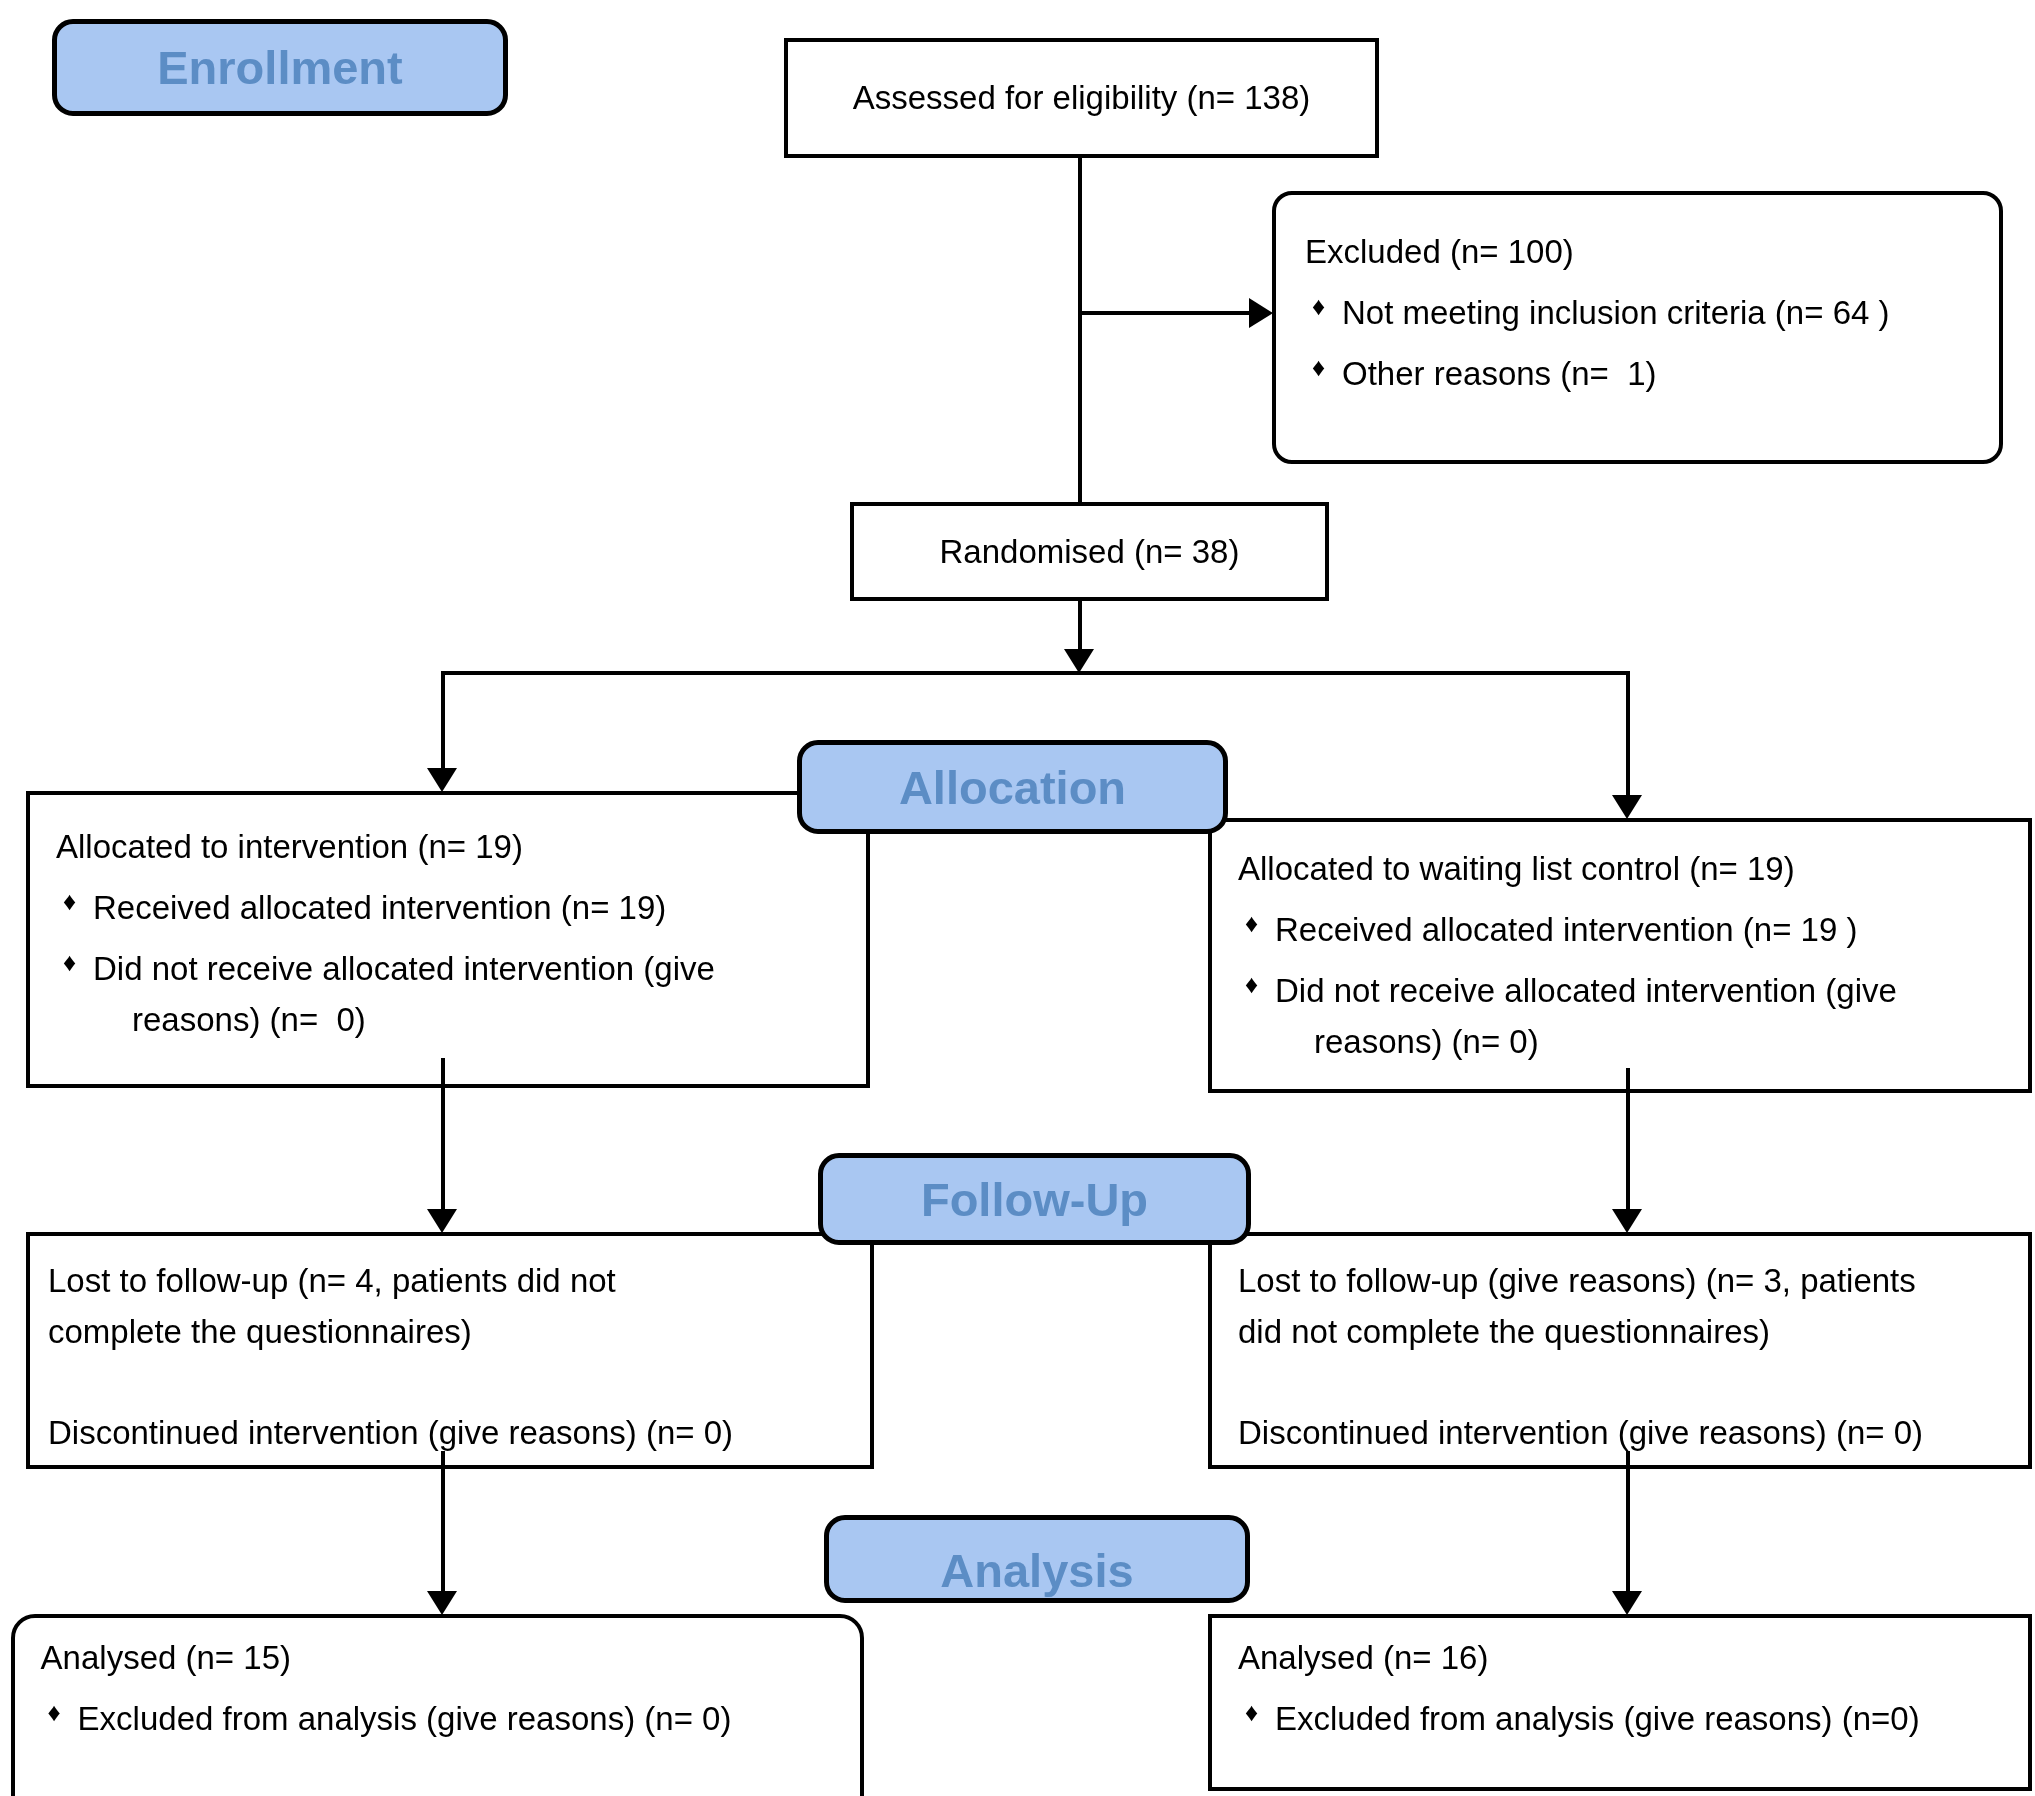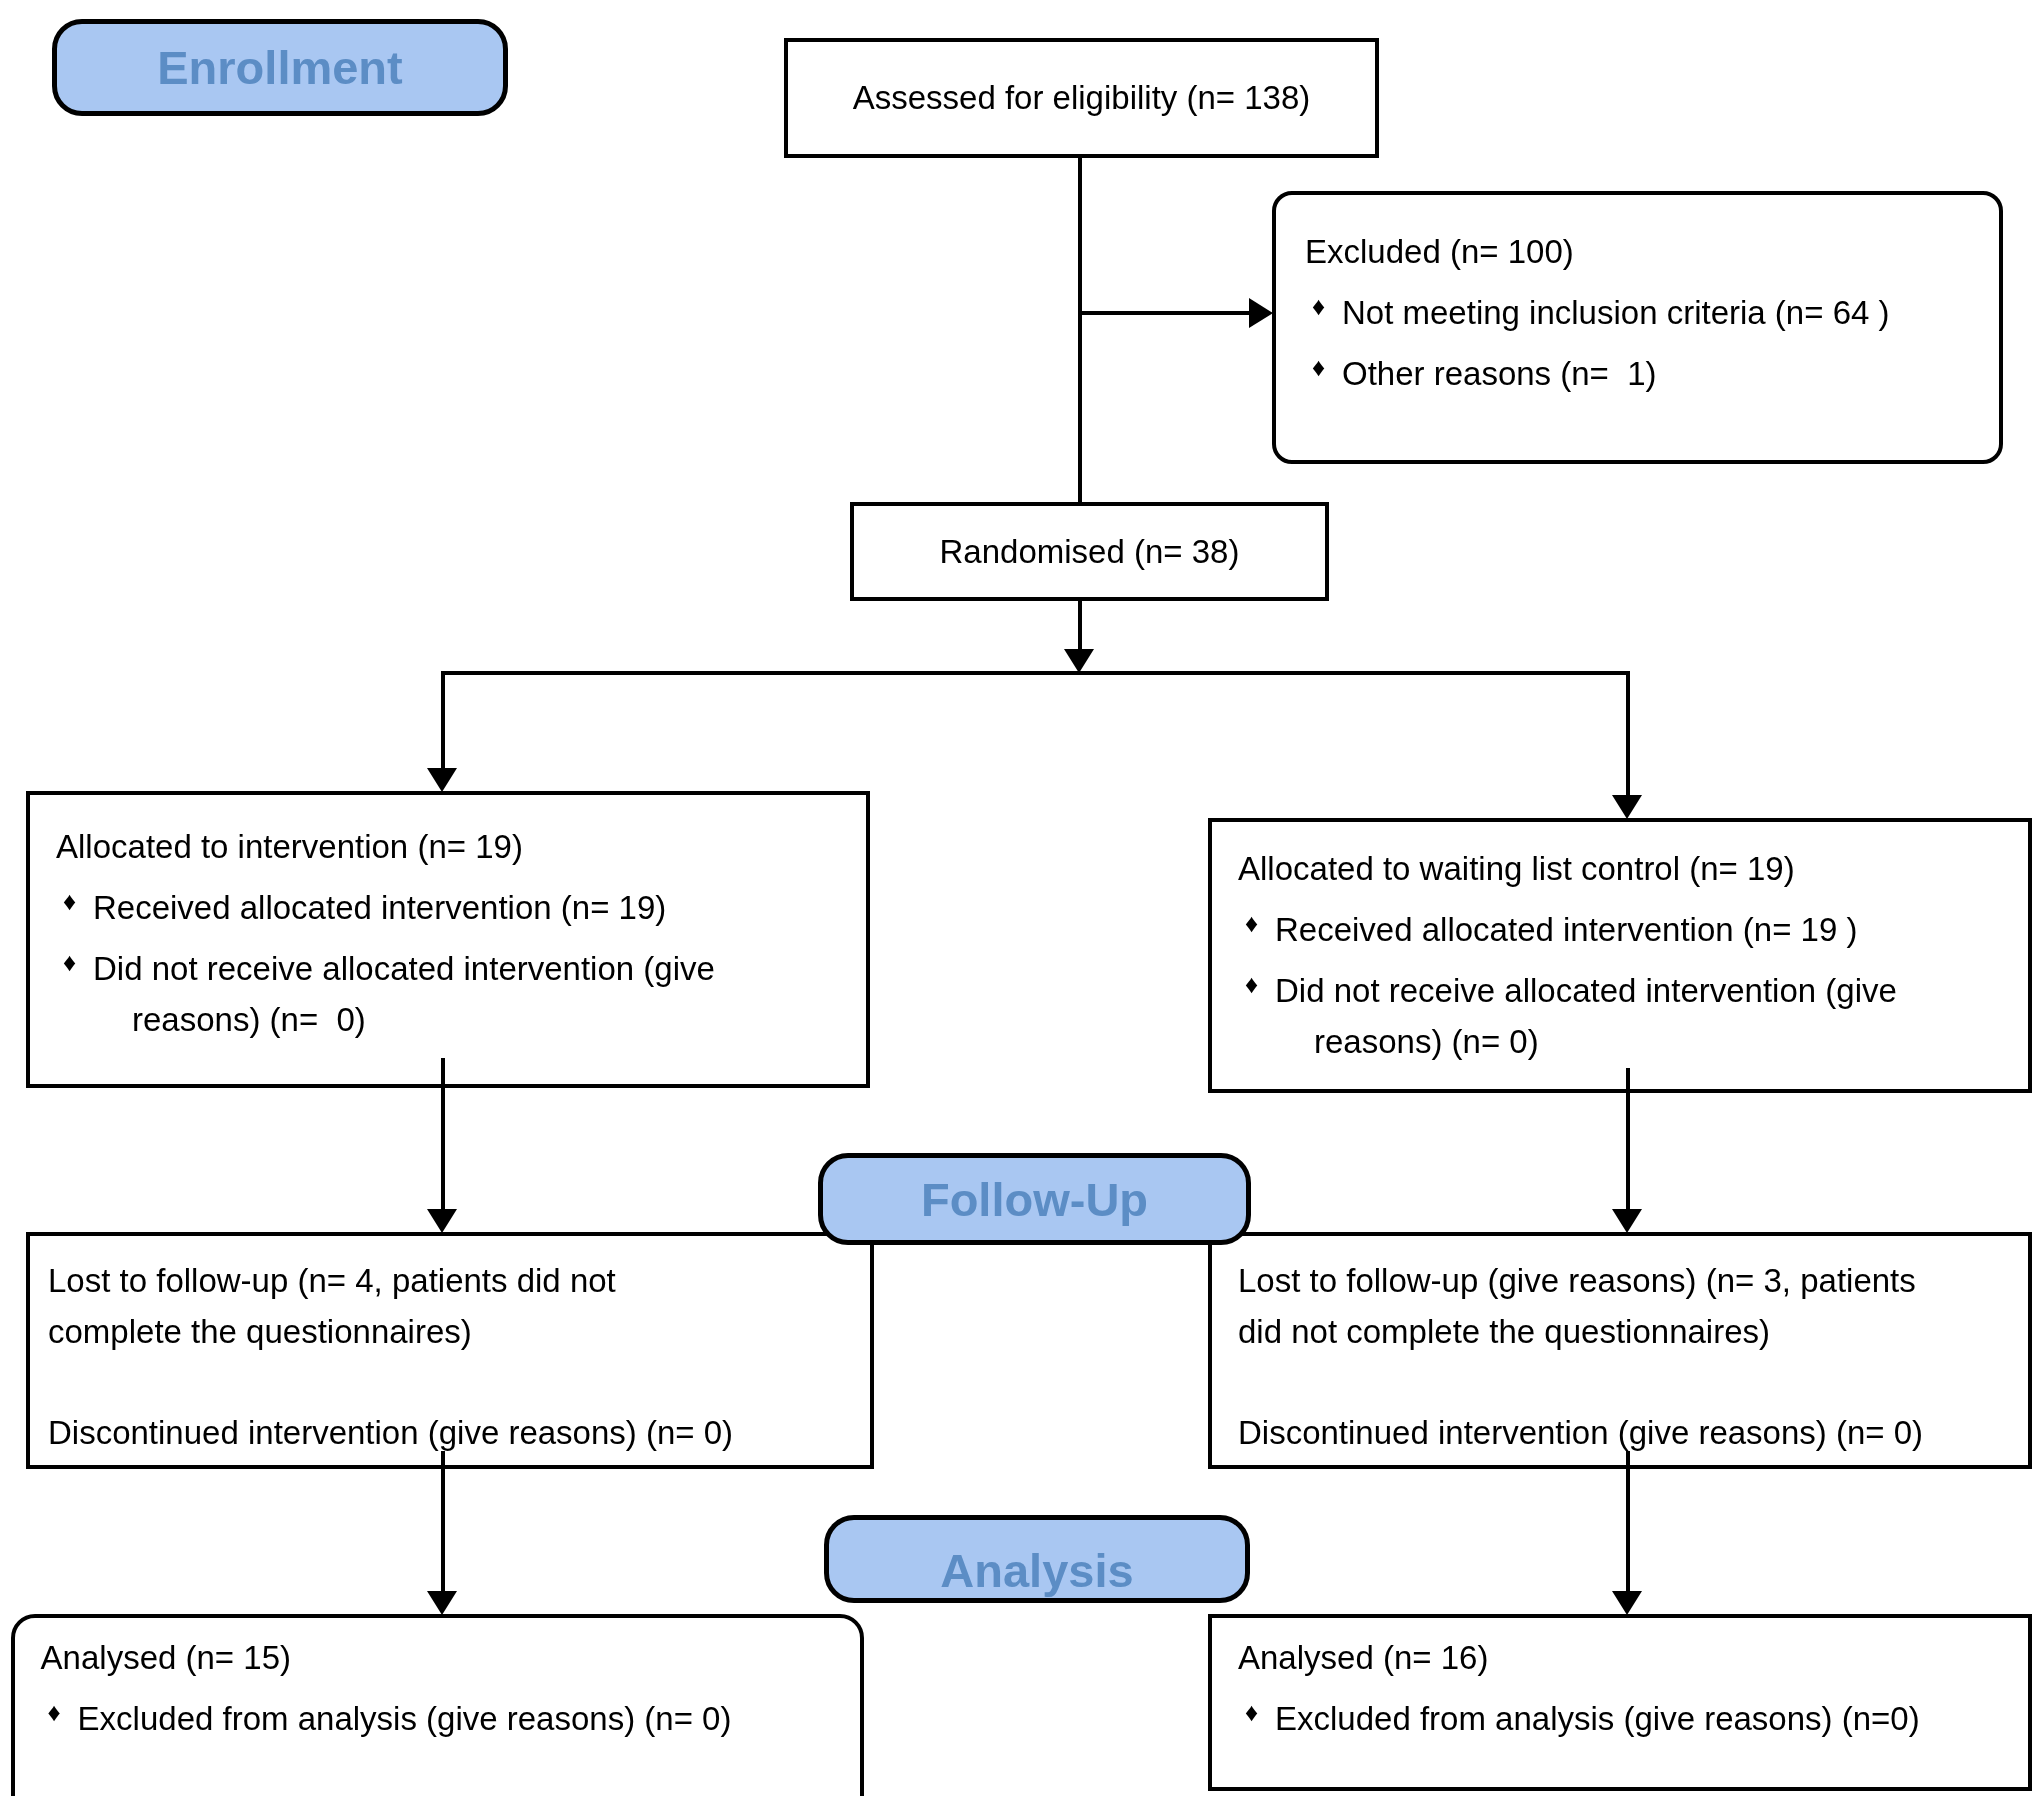--- a/index.html
+++ b/index.html
@@ -28,21 +28,21 @@
     display: flex;
     align-items: center;
     justify-content: center;
   }
 
   
   .stage {
     position: absolute;
     background: #a9c7f2;
     border: 5.5px solid #000000;
-    border-radius: 30px;
+    border-radius: 21px;
     box-sizing: border-box;
     display: flex;
     align-items: center;
     justify-content: center;
     font-size: 47px;
     font-weight: bold;
     color: #5c8dc5;
     z-index: 6;
     white-space: nowrap;
   }
@@ -119,20 +119,23 @@
   #a-fu-an-right         { left: 1612px; top: 1591px; }
 </style>
 </head>
 <body>
 
 <div class="canvas">
 
   <div class="stage" id="stage-enrollment">
     <span>Enrollment</span>
   </div>
+  <div class="stage" id="stage-allocation">
+    <span>Allocation</span>
+  </div>
   <div class="stage" id="stage-followup">
     <span>Follow-Up</span>
   </div>
   <div class="stage" id="stage-analysis">
     <span>Analysis</span>
   </div>
 
   <div class="box centerbox" id="box-assessed">
     <div class="line">Assessed for eligibility (n= 138)</div>
   </div>

